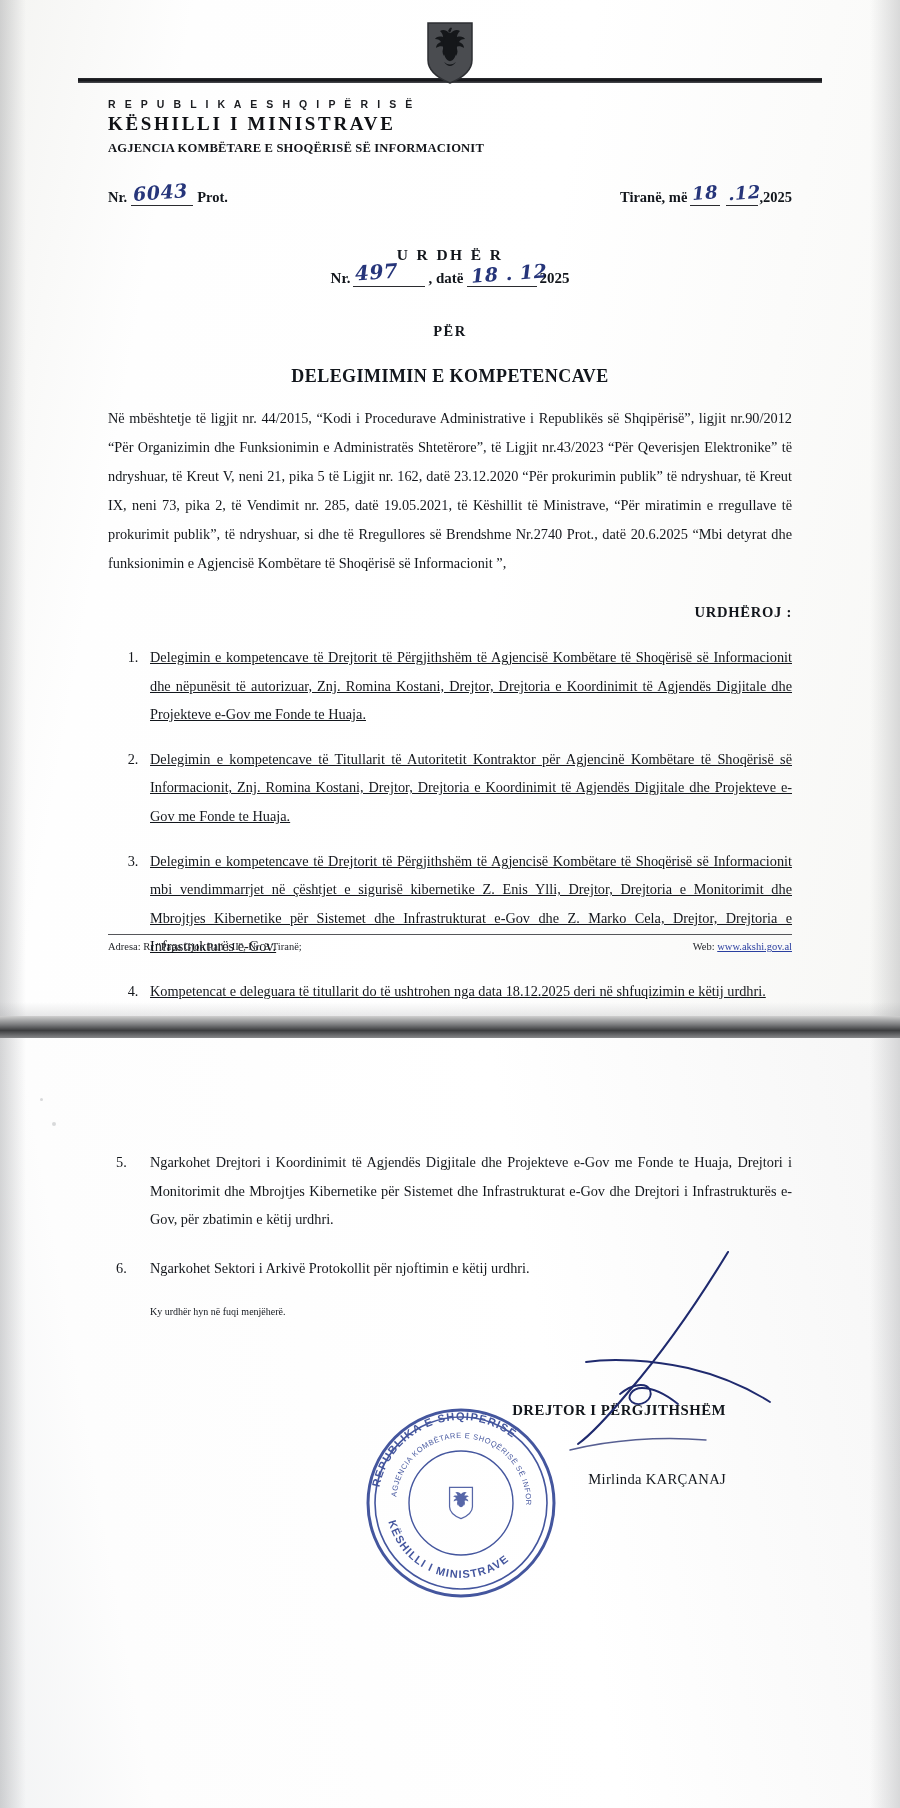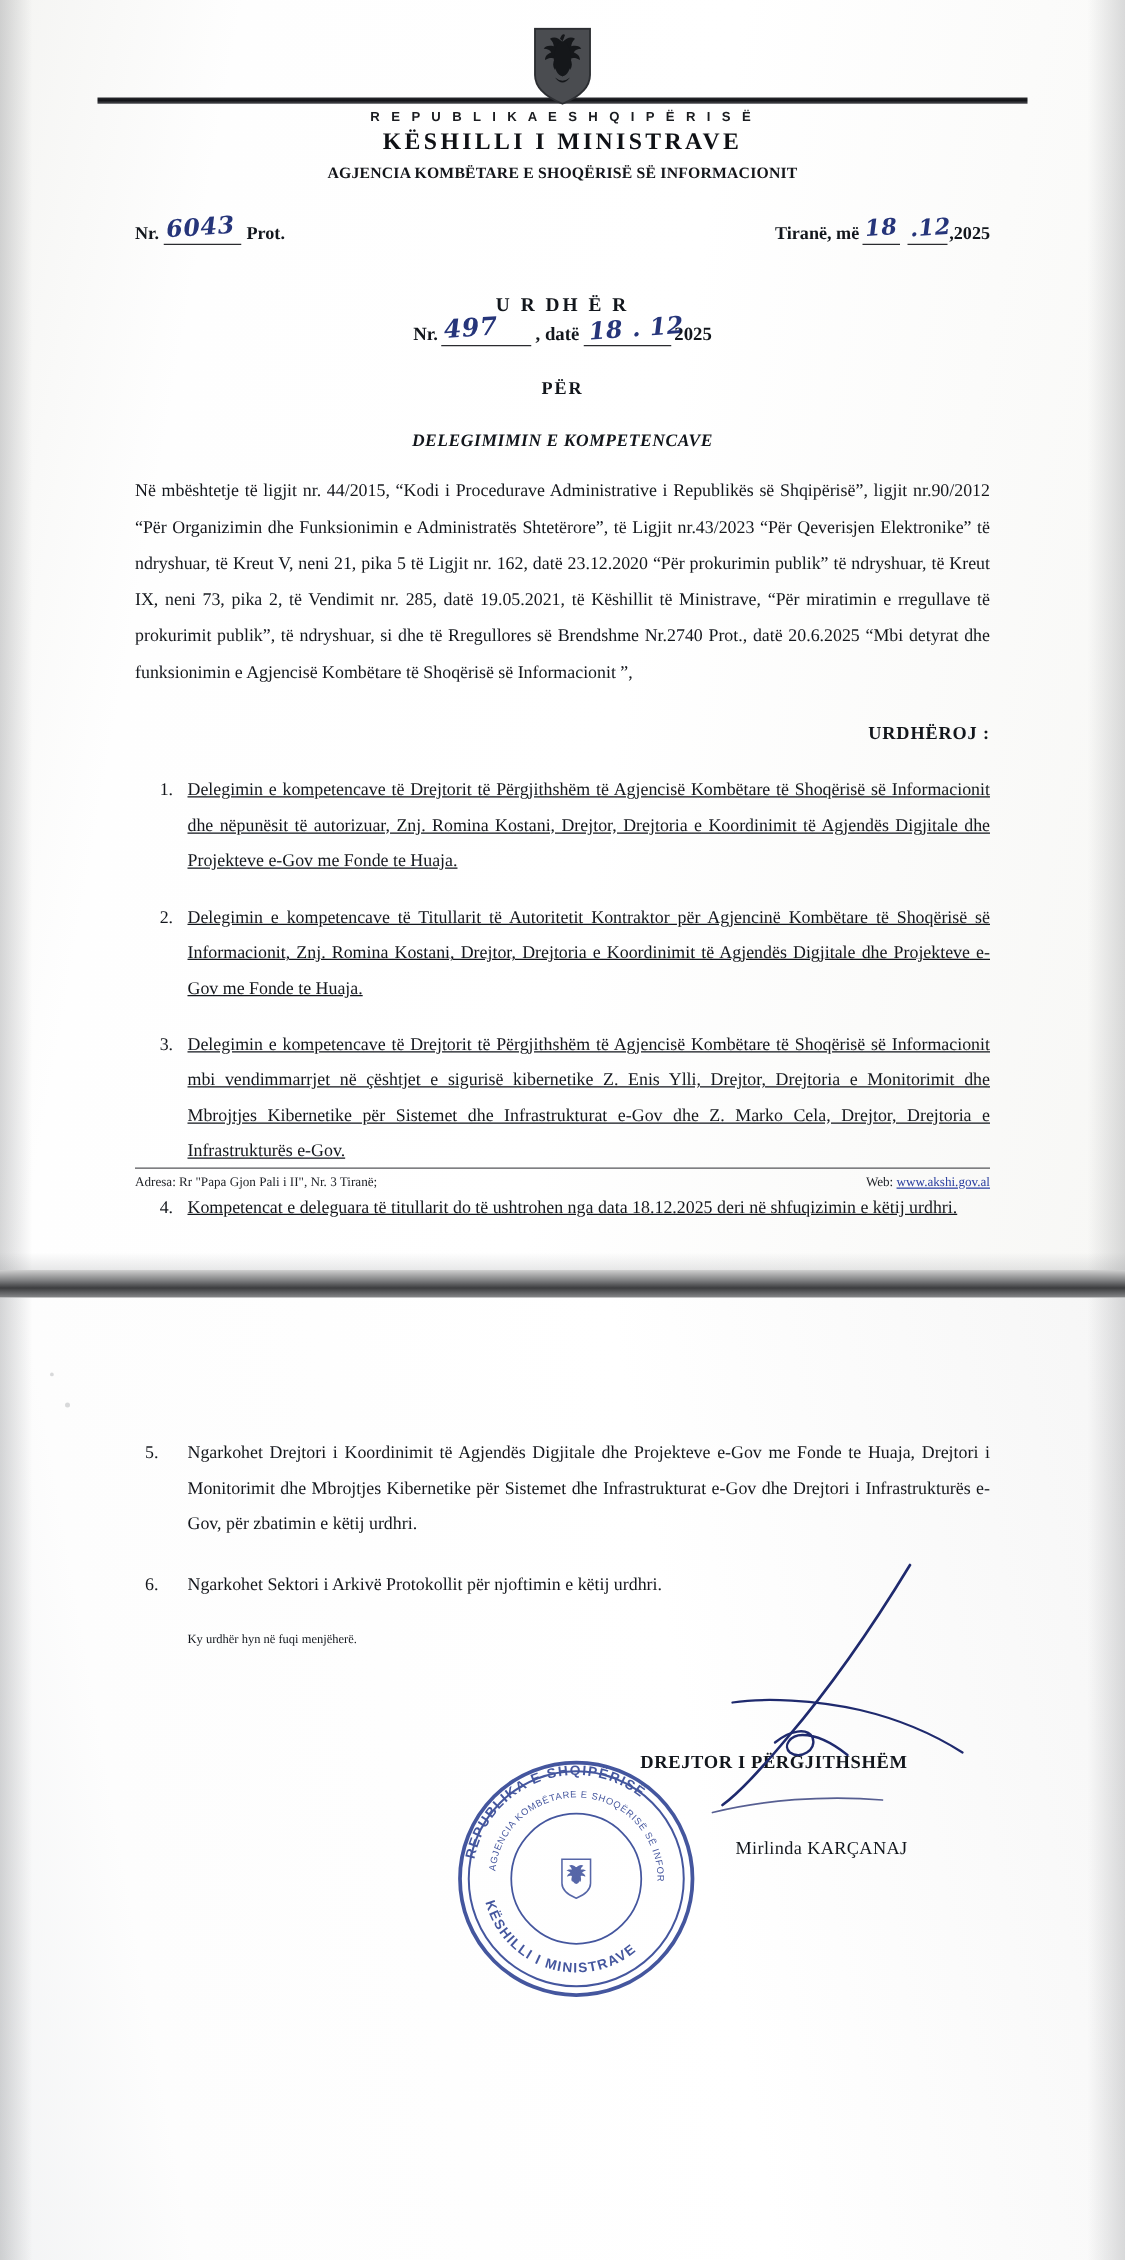--- a/index.html
+++ b/index.html
@@ -102,22 +102,21 @@
     left: 78px;
     right: 78px;
     top: 78px;
     height: 5px;
     background: linear-gradient(180deg, #2c2d31 0%, #111216 45%, #4a4b50 100%);
     z-index: 2;
   }
 
   
   .org-block {
-    text-align: center;
-    margin-top: 4px;
+    margin-top: 14px;
   }
   .org-line-1 {
     font-family: "Liberation Sans", "DejaVu Sans", sans-serif;
     font-size: 10.5px;
     font-weight: 700;
     letter-spacing: 3.1px;
     color: #1a1c20;
   }
   .org-line-2 {
     font-size: 19px;
@@ -189,31 +188,30 @@
     display: inline-flex;
     align-items: flex-end;
     white-space: nowrap;
   }
   .bl-nr { width: 72px; height: 20px; margin: 0 3px; }
   .bl-nr .hw { font-size: 20px; }
   .bl-date2 { width: 70px; height: 20px; margin: 0 2px 0 4px; }
   .bl-date2 .hw { font-size: 19px; left: 4px; }
 
   .t-per {
-    margin-top: 26px;
+    margin-top: 36px;
     font-size: 14.5px;
     font-weight: 700;
     letter-spacing: 1.5px;
   }
   .t-subject {
     margin-top: 26px;
-    font-size: 14px;
+    font-size: 18px;
     font-weight: 700;
     letter-spacing: .45px;
-    font-style: italic;
   }
 
   
   .preamble {
     margin-top: 17px;
     font-size: 14.3px;
     line-height: 2.03;
     text-align: justify;
     text-justify: inter-word;
     color: #14171c;

